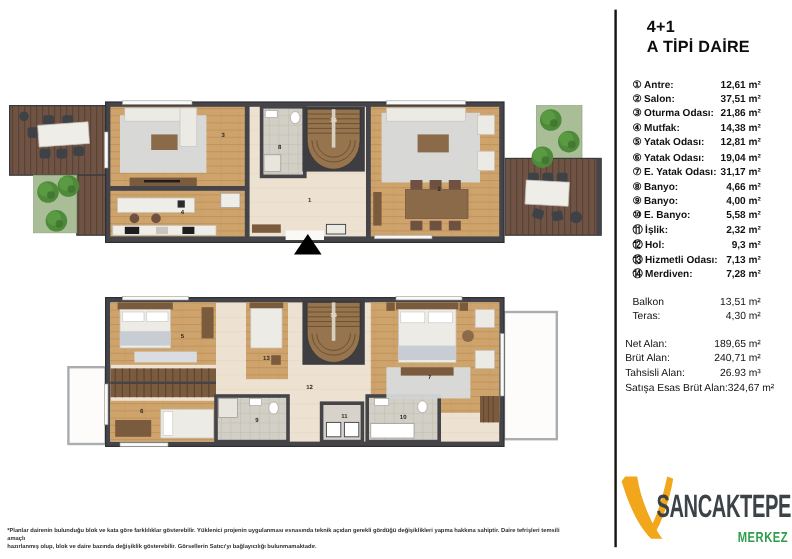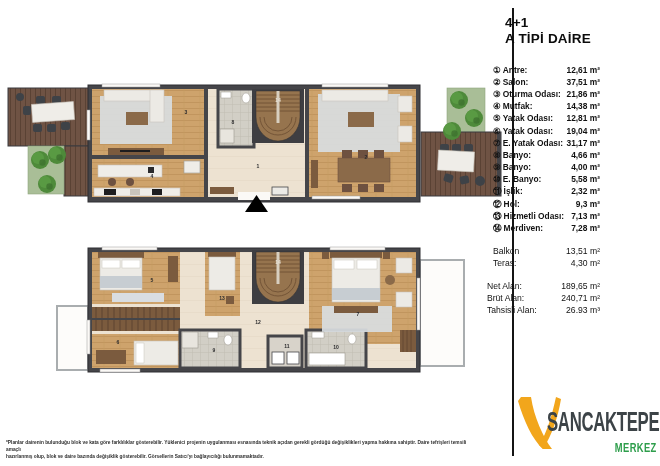--- a/index.html
+++ b/index.html
@@ -1,21 +1,21 @@
 <!DOCTYPE html>
 <html><head>
 <meta charset="utf-8">
 <style>
   html,body{margin:0;padding:0;background:#fff;}
   .stage{position:relative;width:660px;height:466px;background:#ffffff;overflow:hidden;
          font-family:"Liberation Sans", sans-serif;color:#111;}
   .plan-svg{position:absolute;left:0;top:0;}
   
   .divider{position:absolute;left:512px;top:8px;height:448px;width:0;border-left:2px solid #141414;}
-  .panel{position:absolute;left:484px;top:0;width:123px;height:466px;}
+  .panel{position:absolute;left:518px;top:0;width:123px;height:466px;}
   .title{margin:15px 0 0 21px;font-size:13.5px;font-weight:bold;line-height:1.18;color:#0c0c0c;letter-spacing:.2px;}
   .legend{margin:17px 7px 0 9px;}
   .lrow{display:flex;align-items:baseline;font-size:8.4px;font-weight:bold;line-height:12.15px;white-space:nowrap;}
   .lrow .num{margin-right:2px;font-size:8.6px;}
   .lrow .val{margin-left:auto;text-align:center;}
   .extras{margin:11px 7px 0 9px;}
   .totals{margin:10px 7px 0 3px;}
   .erow{display:flex;align-items:baseline;font-size:8.6px;font-weight:normal;line-height:12.3px;white-space:nowrap;}
   .erow .val{margin-left:auto;text-align:center;}
   
@@ -380,20 +380,24 @@
         <span class="val">189,65 m²</span>
       </div>
       <div class="erow">
         <span>Brüt Alan:</span>
         <span class="val">240,71 m²</span>
       </div>
       <div class="erow">
         <span>Tahsisli Alan:</span>
         <span class="val">26.93 m³</span>
       </div>
+      <div class="erow">
+        <span>Satışa Esas Brüt Alan:</span>
+        <span class="val">324,67  m²</span>
+      </div>
     </div>
   </div>
 
   <div class="logo">
     <svg class="logo-mark" width="48" height="62" viewBox="0 0 48 62">
       <path d="M2,8 C8,28 16,46 27,56 L36,56 C27,44 18,24 15,4 L5,4 Z" fill="#F2A61C"></path>
       <path d="M27,56 C36,42 42,24 45,6 L40,4 C36,22 31,40 23,52 Z" fill="#F2A61C"></path>
     </svg>
     <div class="logo-name">SANCAKTEPE</div>
     <div class="logo-sub">MERKEZ</div>

